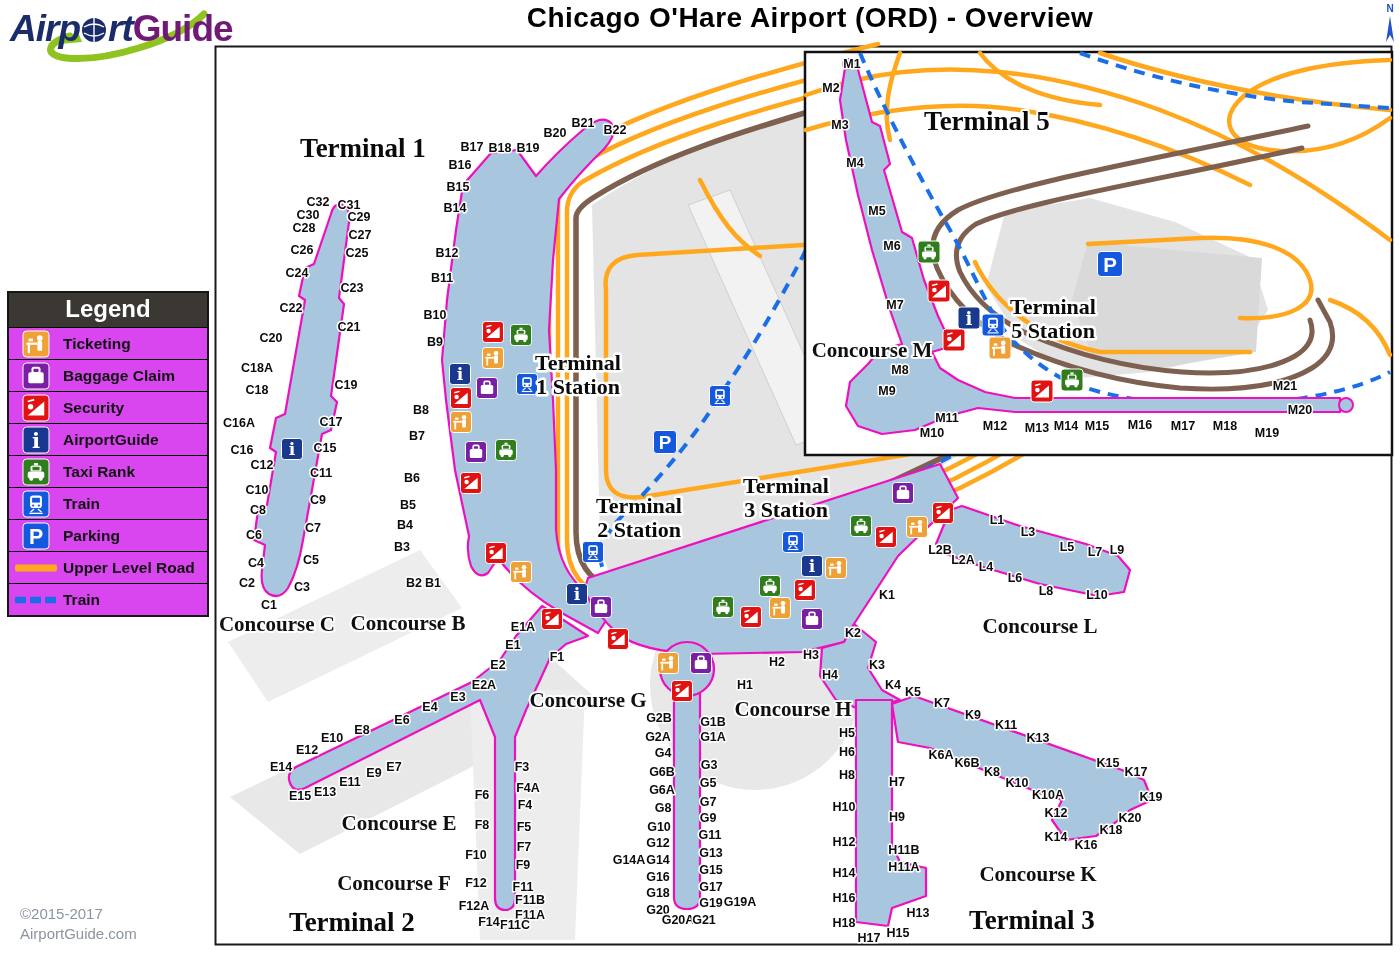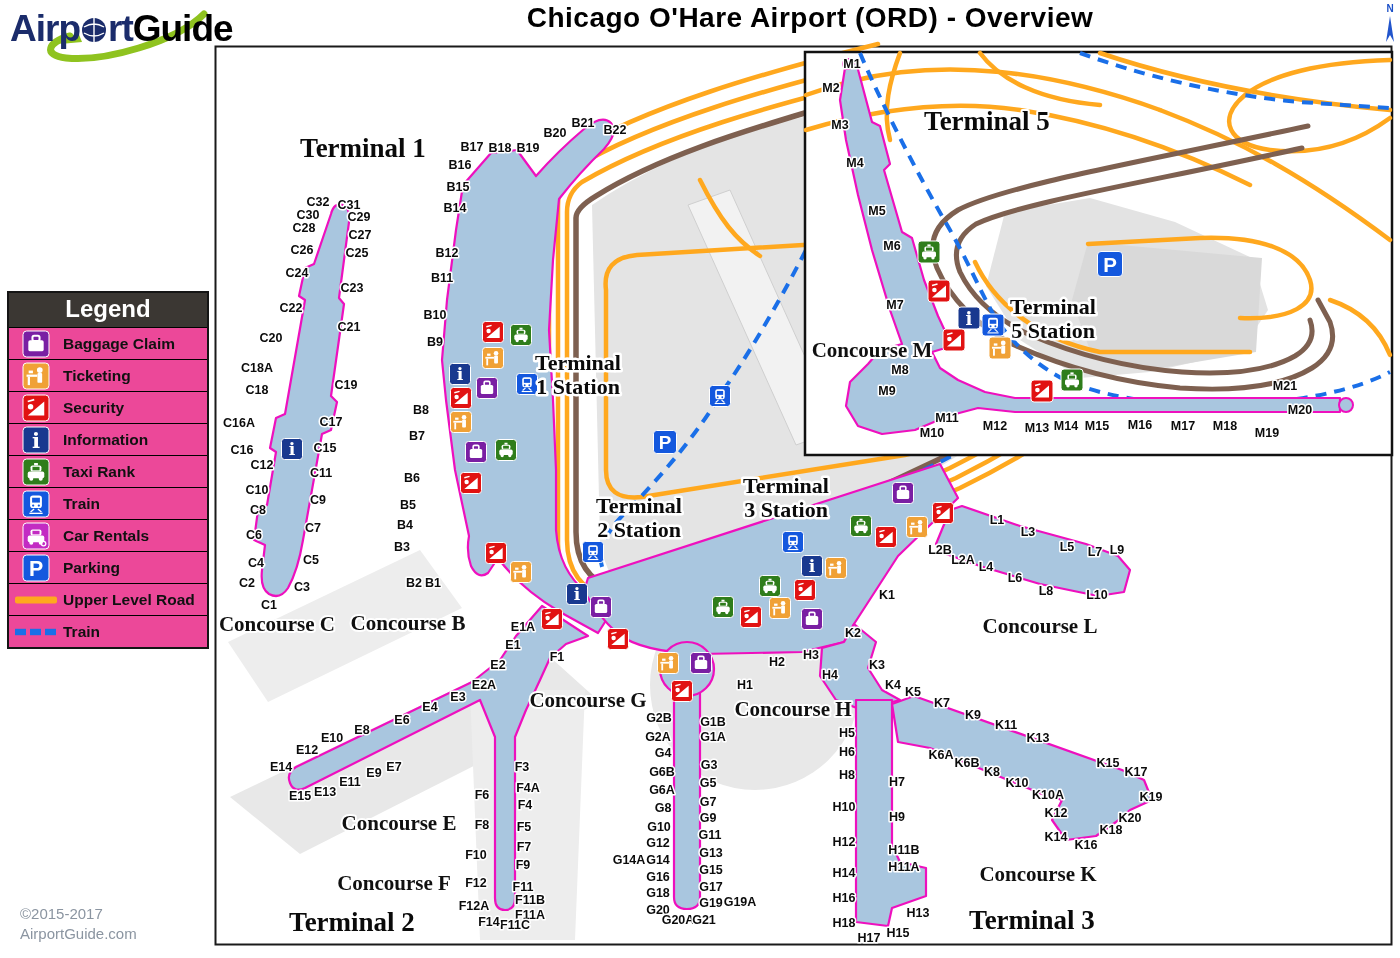--- a/index.html
+++ b/index.html
@@ -3,23 +3,23 @@
 <meta charset="utf-8">
 <style>
   html,body{margin:0;padding:0;}
   body{width:1400px;height:958px;position:relative;overflow:hidden;background:#fff;
        font-family:"Liberation Sans",sans-serif;}
   .page-title{position:absolute;top:2px;left:430px;width:760px;text-align:center;
        font-size:28px;font-weight:bold;color:#000;letter-spacing:.5px;}
   .logo{position:absolute;top:2px;left:8px;width:210px;height:72px;}
   .logo-text{position:absolute;top:6px;left:2px;font-size:37px;font-weight:bold;
        font-family:"Liberation Sans",sans-serif;letter-spacing:-1px;white-space:nowrap;}
-  .logo-navy{color:#1b2c6b;}
-  .logo-green{color:#000000;}
-  .legend{position:absolute;left:7px;top:291px;width:198px;background:#ec4899;
+  .logo-navy{color:#1b2c6b;font-style:italic;}
+  .logo-green{color:#701a75;}
+  .legend{position:absolute;left:7px;top:291px;width:198px;background:#d946ef;
        border:2px solid #151515;}
   .legend-title{background:#3b3733;color:#fff;font-size:24px;font-weight:bold;
        text-align:center;padding:2px 0 4px 0;}
   .legend-row{display:flex;align-items:center;border-top:1px solid #000;height:31px;}
   .legend-ic{width:54px;display:flex;justify-content:center;align-items:center;}
   .legend-label{font-size:15.5px;font-weight:bold;color:#111;}
   .copyright{position:absolute;left:20px;top:880px;font-size:15px;color:#8b95a1;line-height:1.35;margin-top:24px;}
   #map{position:absolute;left:0;top:0;}
   text.gate{font:bold 12.5px "Liberation Sans",sans-serif;fill:#0b0b0b;text-anchor:middle;
        paint-order:stroke;stroke:#fff;stroke-width:3px;stroke-linejoin:round;}
@@ -47,66 +47,66 @@
 
 <div class="page-title">Chicago O'Hare Airport (ORD) - Overview</div>
 
 <div class="legend">
   <div class="legend-title">Legend</div>
   <div id="legend-rows">
       <div class="legend-row">
         <div class="legend-ic">
           <svg width="48" height="30">
             <g>
-              <rect x="11" y="2" width="26" height="26" rx="3.6400000000000006" fill="#7A1FA3" stroke="#fff" stroke-width="1"></rect>
-              <rect x="16.318181818181817" y="11.218181818181819" width="15.363636363636365" height="11.10909090909091" rx="1.890909090909091" fill="#fff"></rect>
-              <rect x="20.454545454545453" y="6.727272727272727" width="7.090909090909092" height="5.200000000000001" rx="1.6545454545454545" fill="none" stroke="#fff" stroke-width="2.0090909090909093"></rect>
-            </g>
-          </svg>
-        </div>
-        <div class="legend-label">Baggage Claim</div>
-      </div>
-      <div class="legend-row">
-        <div class="legend-ic">
-          <svg width="48" height="30">
-            <g>
               <rect x="11" y="2" width="26" height="26" rx="3.6400000000000006" fill="#F0A136" stroke="#fff" stroke-width="1"></rect>
               <circle cx="27.78181818181818" cy="9.09090909090909" r="2.8363636363636364" fill="#fff"></circle>
               <rect x="25.418181818181818" y="11.927272727272726" width="4.7272727272727275" height="9.927272727272728" rx="1.1818181818181819" fill="#fff"></rect>
               <rect x="14.545454545454545" y="13.581818181818182" width="10.636363636363637" height="2.2454545454545456" fill="#fff"></rect>
               <rect x="15.727272727272727" y="15.827272727272728" width="2.2454545454545456" height="8.272727272727273" fill="#fff"></rect>
               <rect x="16.672727272727272" y="9.563636363636363" width="4.254545454545455" height="2.7181818181818183" fill="#fff"></rect>
             </g>
           </svg>
         </div>
         <div class="legend-label">Ticketing</div>
       </div>
       <div class="legend-row">
         <div class="legend-ic">
           <svg width="48" height="30">
             <g>
+              <rect x="11" y="2" width="26" height="26" rx="3.6400000000000006" fill="#7A1FA3" stroke="#fff" stroke-width="1"></rect>
+              <rect x="16.318181818181817" y="11.218181818181819" width="15.363636363636365" height="11.10909090909091" rx="1.890909090909091" fill="#fff"></rect>
+              <rect x="20.454545454545453" y="6.727272727272727" width="7.090909090909092" height="5.200000000000001" rx="1.6545454545454545" fill="none" stroke="#fff" stroke-width="2.0090909090909093"></rect>
+            </g>
+          </svg>
+        </div>
+        <div class="legend-label">Baggage Claim</div>
+      </div>
+      <div class="legend-row">
+        <div class="legend-ic">
+          <svg width="48" height="30">
+            <g>
               <rect x="11" y="2" width="26" height="26" rx="3.6400000000000006" fill="#E11212" stroke="#fff" stroke-width="1"></rect>
               <path d="M15.727272727272727,22.563636363636363 L32.27272727272727,22.563636363636363 L32.27272727272727,8.5 Z" fill="#fff"></path>
               <circle cx="18.563636363636363" cy="13.818181818181818" r="2.7181818181818183" fill="#fff"></circle>
               <line x1="15.727272727272727" y1="8.5" x2="22.227272727272727" y2="6.727272727272727" stroke="#fff" stroke-width="1.772727272727273"></line>
             </g>
           </svg>
         </div>
         <div class="legend-label">Security</div>
       </div>
       <div class="legend-row">
         <div class="legend-ic">
           <svg width="48" height="30">
             <g>
               <rect x="11" y="2" width="26" height="26" rx="3.6400000000000006" fill="#19398F" stroke="#fff" stroke-width="1"></rect>
               <text x="24" y="22.8" text-anchor="middle" font-family="&quot;DejaVu Serif&quot;,serif" font-size="21.32" font-weight="bold" fill="#fff">i</text>
             </g>
           </svg>
         </div>
-        <div class="legend-label">Information</div>
+        <div class="legend-label">AirportGuide</div>
       </div>
       <div class="legend-row">
         <div class="legend-ic">
           <svg width="48" height="30">
             <g>
               <rect x="11" y="2" width="26" height="26" rx="3.6400000000000006" fill="#2F7D1B" stroke="#fff" stroke-width="1"></rect>
               <rect x="15.727272727272727" y="14.527272727272727" width="16.545454545454547" height="6.618181818181818" rx="1.890909090909091" fill="#fff"></rect>
               <rect x="18.563636363636363" y="8.381818181818183" width="10.872727272727273" height="6.145454545454546" rx="1.890909090909091" fill="#fff"></rect>
               <rect x="20.454545454545453" y="9.799999999999999" width="7.090909090909092" height="3.545454545454546" fill="#2F7D1B"></rect>
               <circle cx="19.272727272727273" cy="21.854545454545455" r="2.0090909090909093" fill="#fff"></circle>
@@ -126,36 +126,20 @@
               <rect x="20.1" y="8.736363636363636" width="7.8" height="4.845454545454546" fill="#1458DE"></rect>
               <circle cx="21.163636363636364" cy="16.536363636363635" r="1.1227272727272728" fill="#1458DE"></circle>
               <circle cx="26.836363636363636" cy="16.536363636363635" r="1.1227272727272728" fill="#1458DE"></circle>
               <line x1="18.563636363636363" y1="23.03636363636364" x2="22.10909090909091" y2="19.963636363636365" stroke="#fff" stroke-width="1.3000000000000003"></line>
               <line x1="29.436363636363637" y1="23.03636363636364" x2="25.89090909090909" y2="19.963636363636365" stroke="#fff" stroke-width="1.3000000000000003"></line>
               <line x1="17.381818181818183" y1="24.336363636363636" x2="30.618181818181817" y2="24.336363636363636" stroke="#fff" stroke-width="1.3000000000000003"></line>
             </g>
           </svg>
         </div>
         <div class="legend-label">Train</div>
-      </div>
-      <div class="legend-row">
-        <div class="legend-ic">
-          <svg width="48" height="30">
-            <g>
-              <rect x="11" y="2" width="26" height="26" rx="3.6400000000000006" fill="#C32BC3" stroke="#fff" stroke-width="1"></rect>
-              <rect x="15.727272727272727" y="14.527272727272727" width="16.545454545454547" height="6.618181818181818" rx="1.890909090909091" fill="#fff"></rect>
-              <rect x="18.563636363636363" y="8.381818181818183" width="10.872727272727273" height="6.145454545454546" rx="1.890909090909091" fill="#fff"></rect>
-              <rect x="20.454545454545453" y="9.799999999999999" width="7.090909090909092" height="3.545454545454546" fill="#C32BC3"></rect>
-              <circle cx="19.272727272727273" cy="21.854545454545455" r="2.0090909090909093" fill="#fff"></circle>
-              <circle cx="28.727272727272727" cy="21.854545454545455" r="2.0090909090909093" fill="#fff"></circle>
-              <circle cx="31.563636363636363" cy="22.563636363636363" r="2.2454545454545456" fill="none" stroke="#fff" stroke-width="1.3000000000000003"></circle>
-            </g>
-          </svg>
-        </div>
-        <div class="legend-label">Car Rentals</div>
       </div>
       <div class="legend-row">
         <div class="legend-ic">
           <svg width="48" height="30">
             <g>
               <rect x="11" y="2" width="26" height="26" rx="3.6400000000000006" fill="#1458DE" stroke="#fff" stroke-width="1"></rect>
               <text x="24" y="22.8" text-anchor="middle" font-family="&quot;Liberation Sans&quot;,sans-serif" font-size="21.32" font-weight="bold" fill="#fff">P</text>
             </g>
           </svg>
         </div>

